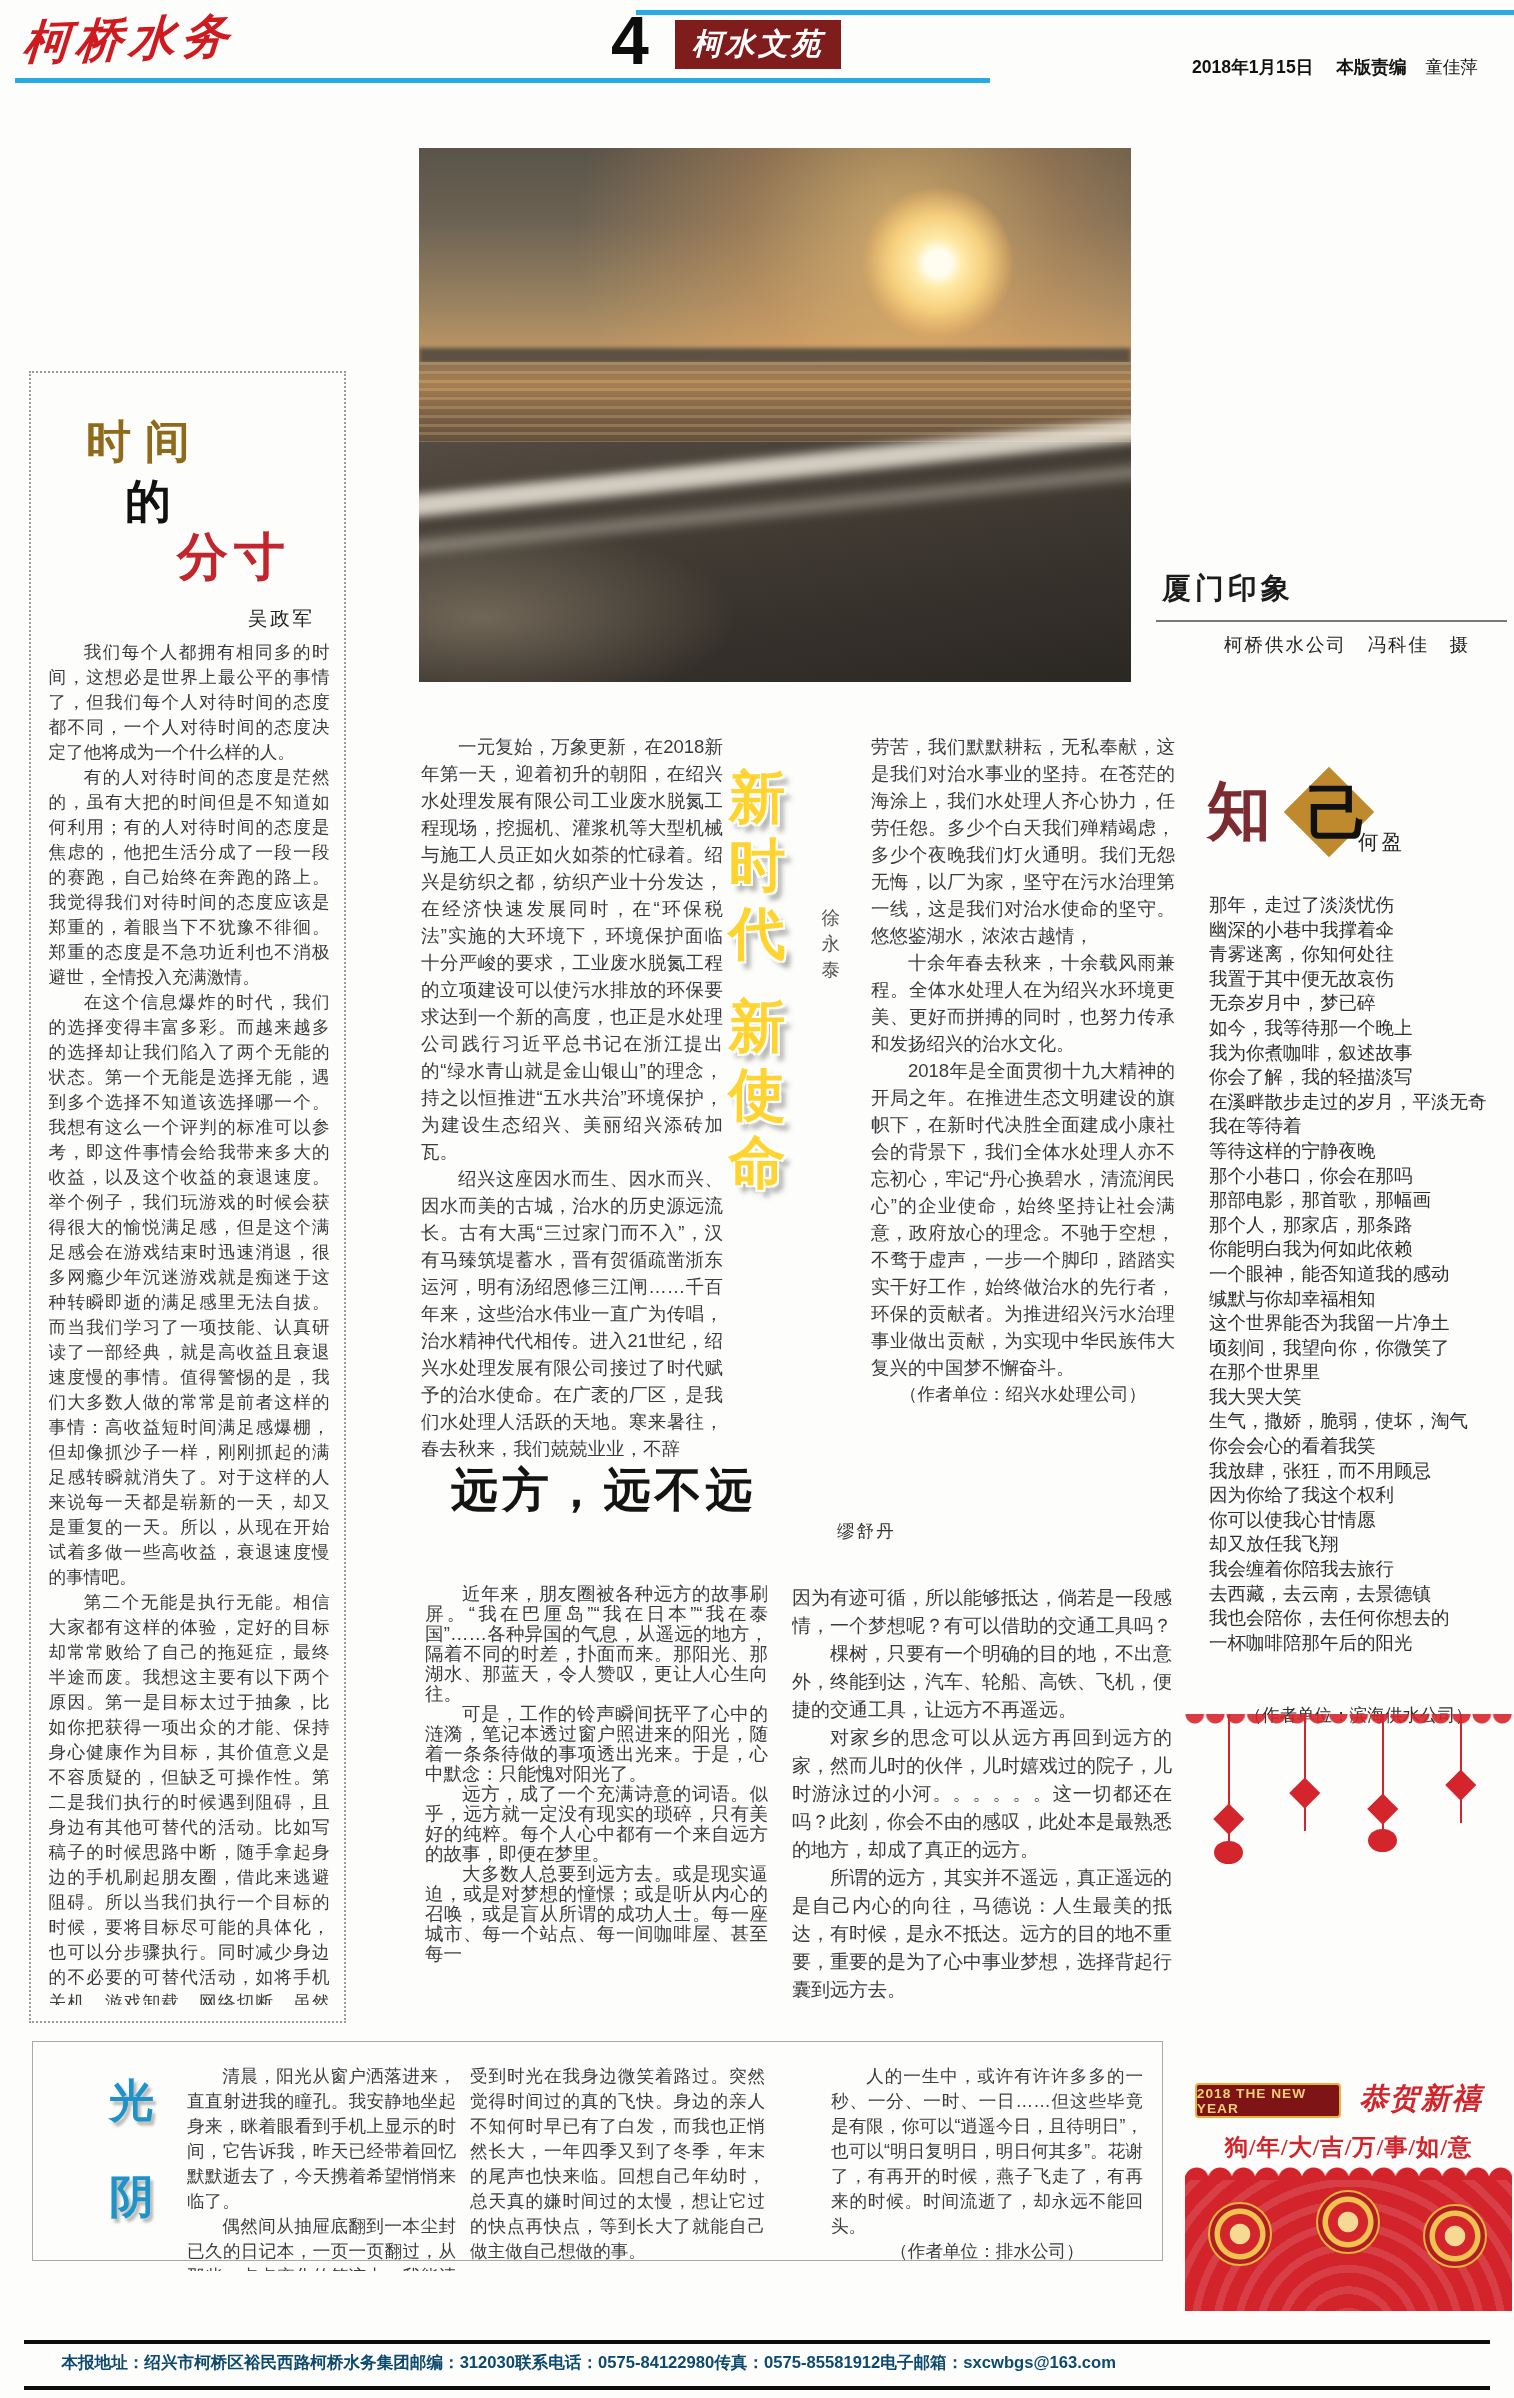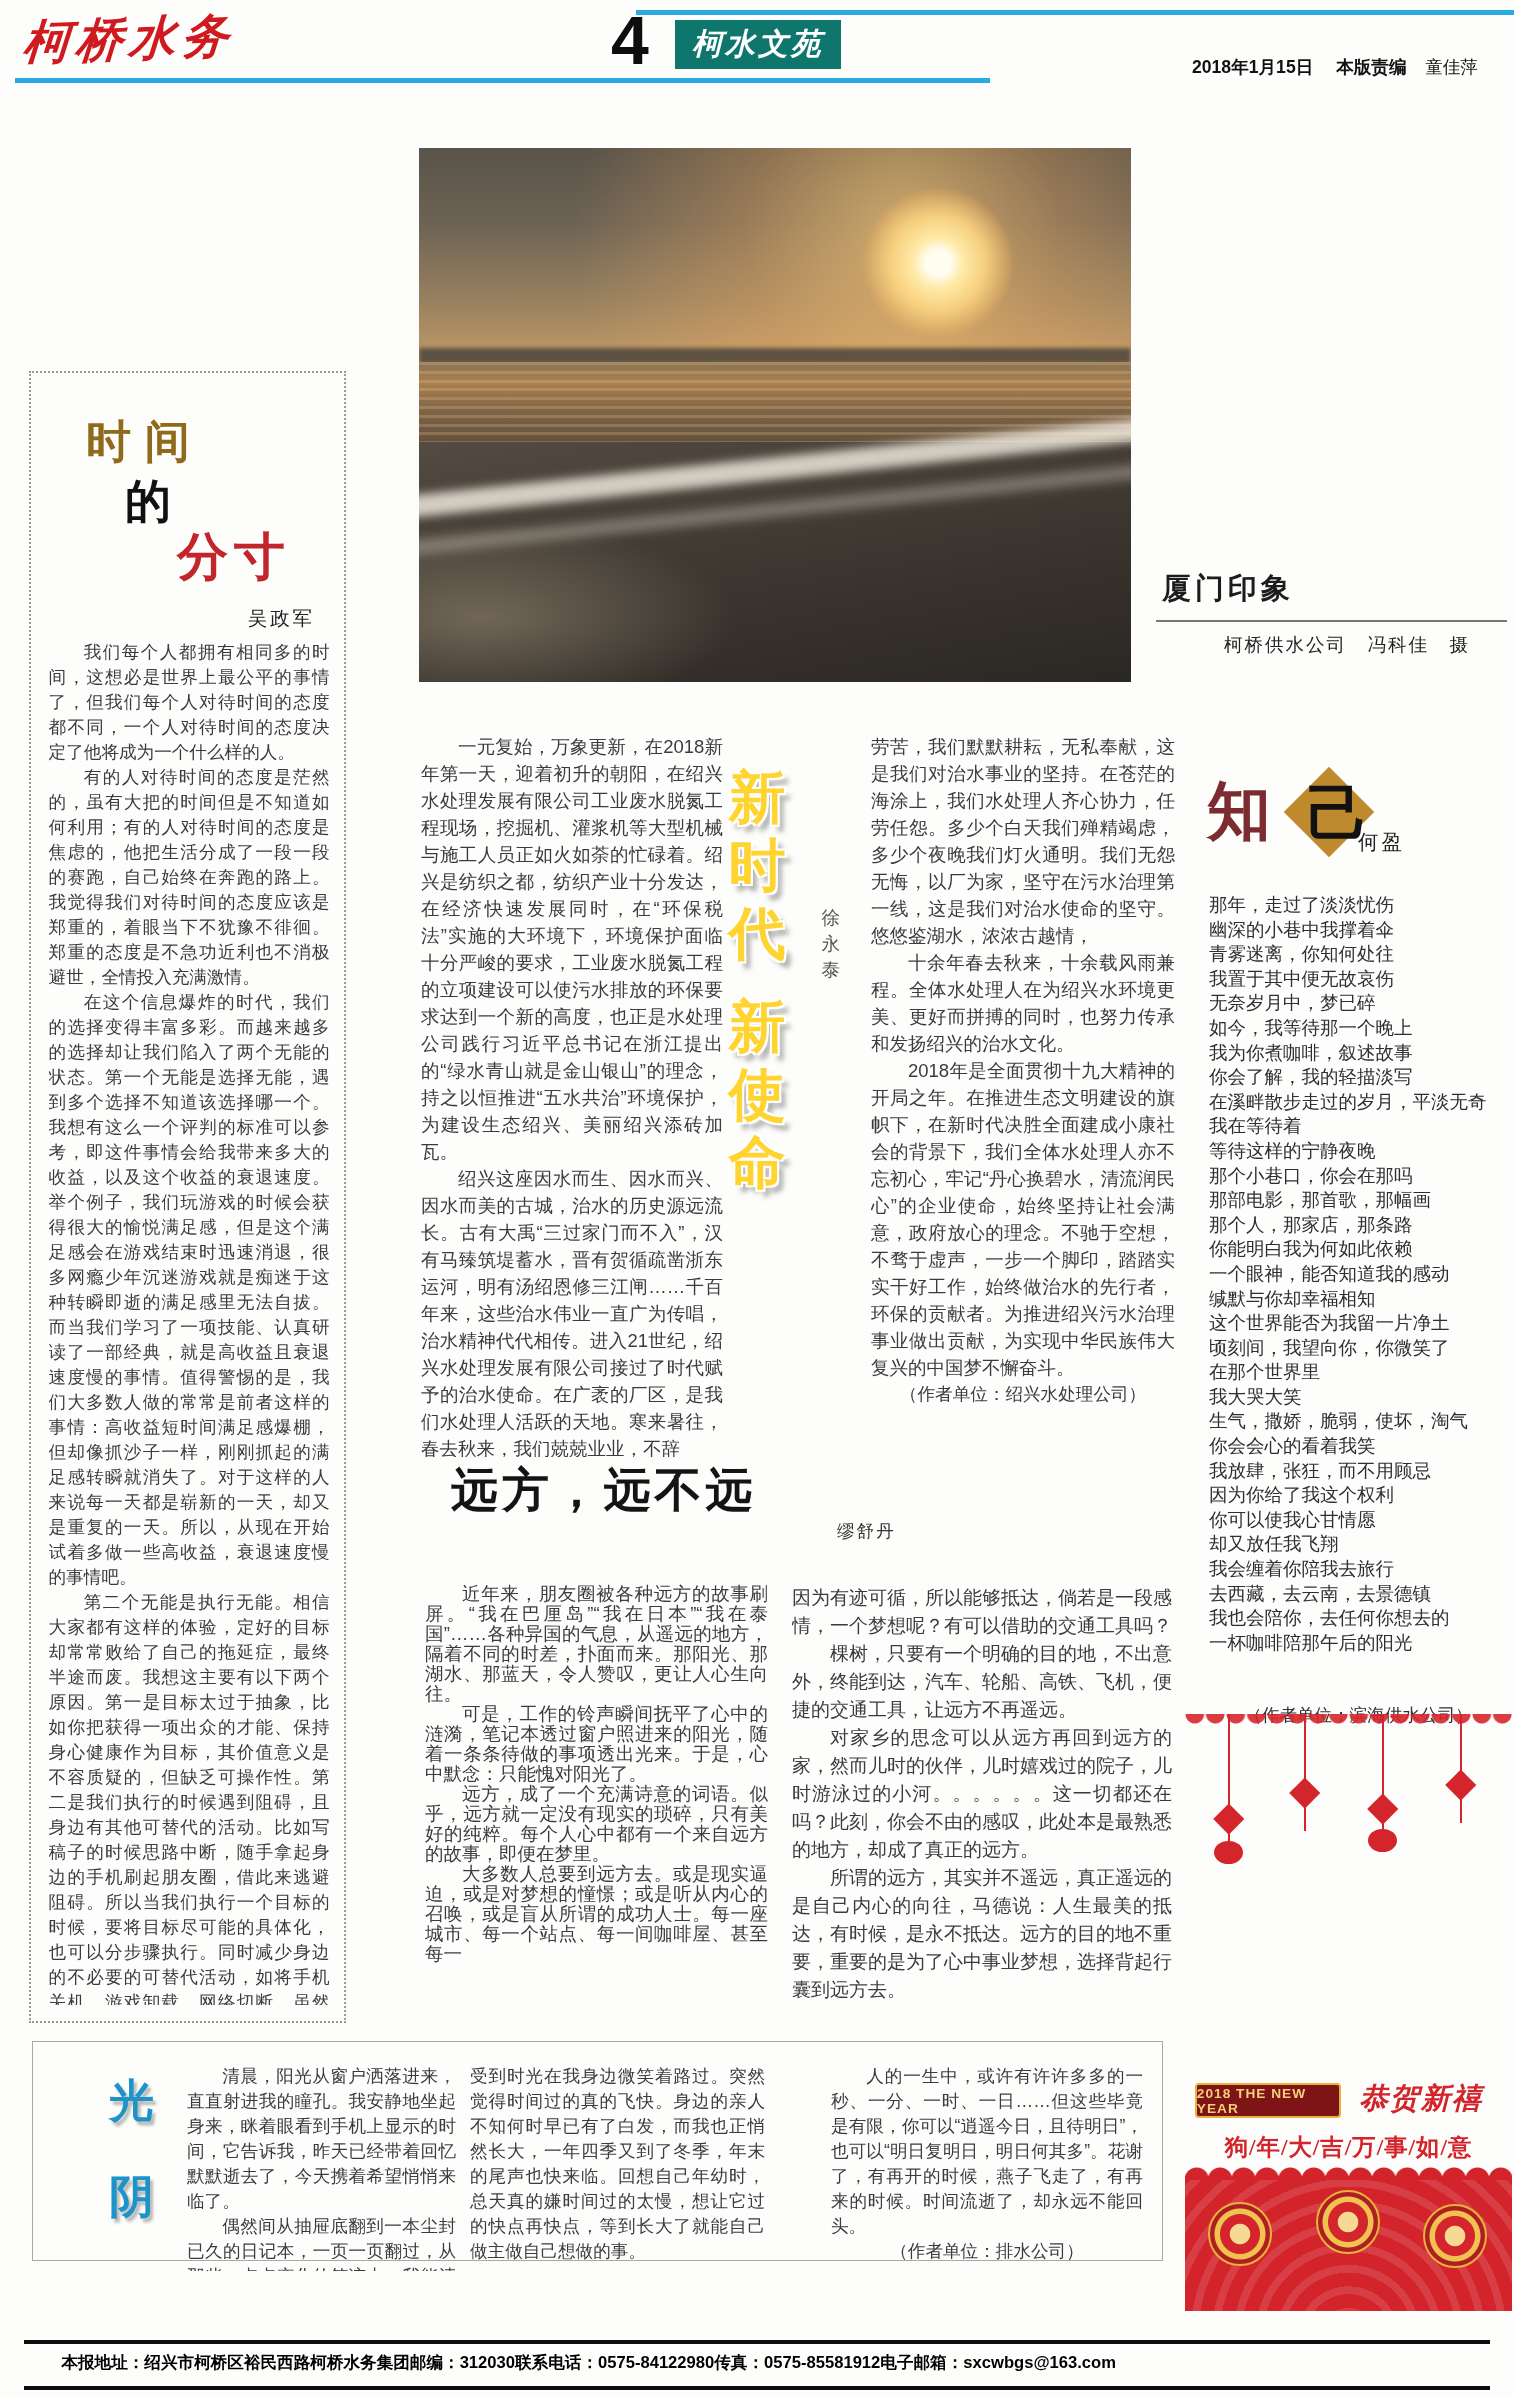--- a/index.html
+++ b/index.html
@@ -4,21 +4,21 @@
 <style>
   * { margin:0; padding:0; box-sizing:border-box; }
   html,body { background:#e8e8e6; }
   body { font-family:"Liberation Sans", sans-serif; }
   #page { position:relative; width:1515px; height:2398px; background:#fdfdfb; margin:0 auto; overflow:hidden; }
 
   
   .masthead { position:absolute; left:23.4px; top:7.8px; font-family:"Liberation Serif",serif; font-style:italic; font-weight:bold; font-size:47px; color:#cf1a20; letter-spacing:5.9px; transform:rotate(-2deg) skewX(-6deg); }
   .hdr-topline { position:absolute; left:636px; top:9.8px; width:879px; height:4.9px; background:#29abe2; }
   .pagenum { position:absolute; left:611px; top:5.9px; font-size:68px; font-weight:900; color:#0d0d0d; line-height:1; }
-  .section-box { position:absolute; left:675px; top:19.5px; width:166px; height:49px; background:#0f766e; display:flex; align-items:center; justify-content:center; }
+  .section-box { position:absolute; left:675px; top:19.5px; width:166px; height:49px; background:#7f1d1d; display:flex; align-items:center; justify-content:center; }
   .section-box span { color:#fff; font-family:"Liberation Serif",serif; font-style:italic; font-weight:bold; font-size:30px; letter-spacing:2.9px; }
   .dateline { position:absolute; left:1192px; top:55px; font-size:17.6px; font-weight:bold; color:#111; white-space:nowrap; }
   .dateline .ed { font-family:"Liberation Serif",serif; font-weight:normal; margin-left:13.7px; }
   .dateline .lbl { margin-left:18px; }
   .hdr-botline { position:absolute; left:14.6px; top:78px; width:975px; height:4.9px; background:#29abe2; }
 
   
   .photo { position:absolute; left:419px; top:148px; width:712px; height:534px; background:#6e675e; overflow:hidden; }
   .ph-sky { position:absolute; left:0; top:0; width:100%; height:40%; background:linear-gradient(180deg,#595349 0%,#6d6354 35%,#96805f 70%,#c29a66 100%); }
   .ph-glow { position:absolute; left:0; top:0; width:100%; height:55%; background:radial-gradient(circle at 68% 28%, rgba(255,205,120,.65) 0%, rgba(255,180,100,.3) 30%, transparent 62%); }
@@ -101,21 +101,21 @@
   .ny-wave:before { content:""; position:absolute; left:0; top:-13.7px; width:100%; height:13.7px;
              background:radial-gradient(circle at 11.7px 13.7px, #d3232b 0 11.7px, transparent 12.7px); background-size:23.4px 13.7px; background-repeat:repeat-x; }
   .ny-wave:after { content:""; position:absolute; inset:0; background:repeating-radial-gradient(circle at 50% 120%, rgba(255,255,255,.12) 0 7.8px, transparent 7.8px 21.5px); }
   .ny-coin { position:absolute; width:64px; height:64px; border-radius:50%; border:2.9px solid #e8b33c;
              background:radial-gradient(circle,#f6d992 0 9.8px,#d5252c 10.7px 19.5px,#f0c24f 20.5px 25px,#b01d23 26px); }
   .c1 { left:23.4px; top:488px; } .c2 { left:131px; top:476px; } .c3 { left:238px; top:490px; }
 
   
   .ft-rule { position:absolute; left:24.4px; width:1466px; height:3.9px; background:#0d0d0d; }
   .ft-r1 { top:2340px; } .ft-r2 { top:2386px; }
-  .ft-text { position:absolute; left:24.4px; top:2352px; width:1466px; display:flex; justify-content:space-between; padding:0 37px; font-size:16.6px; font-weight:bold; color:#000000; }
+  .ft-text { position:absolute; left:24.4px; top:2352px; width:1466px; display:flex; justify-content:space-between; padding:0 37px; font-size:16.6px; font-weight:bold; color:#0c4a6e; }
 </style>
 </head>
 <body>
 
 <div id="page">
 
   <div class="masthead">柯桥水务</div>
   <div class="hdr-topline"></div>
   <div class="pagenum">4</div>
   <div class="section-box">

